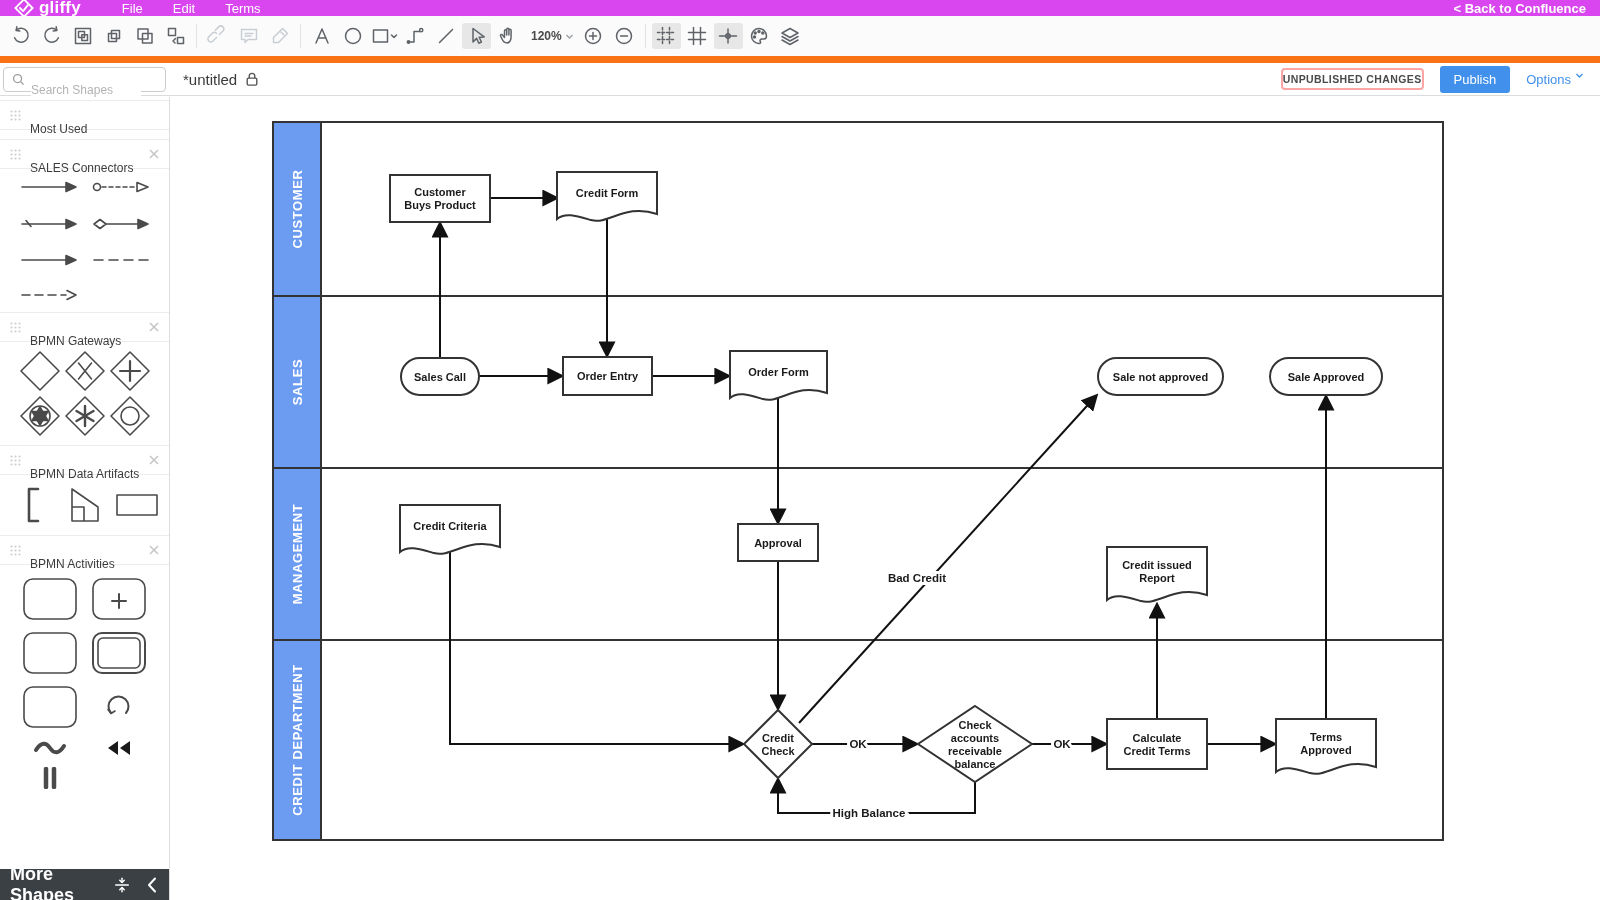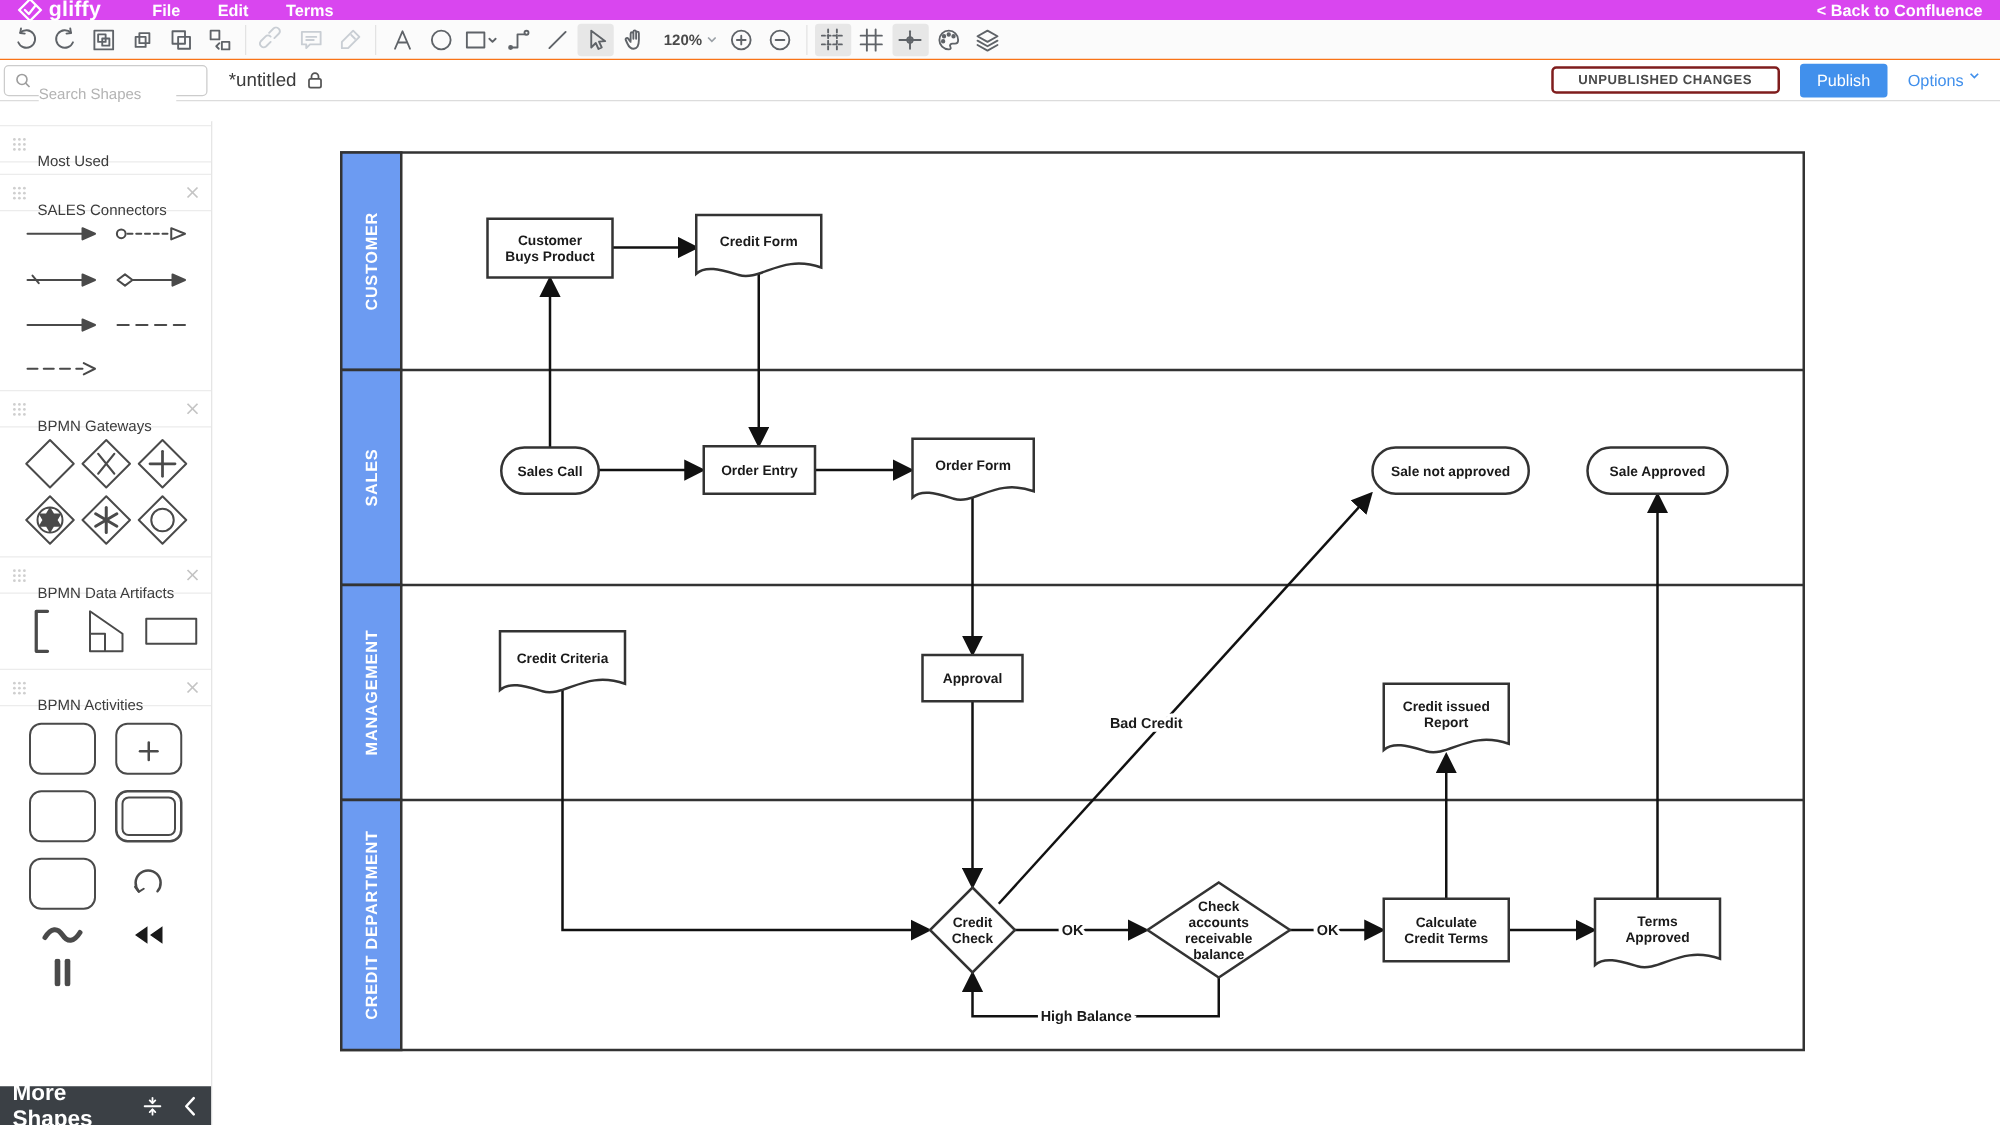--- a/index.html
+++ b/index.html
@@ -2,41 +2,41 @@
 <html><head>
 <meta charset="utf-8">
 <style>
   * { box-sizing: border-box; margin: 0; padding: 0; }
   html,body { width:1600px; height:900px; overflow:hidden; font-family:"Liberation Sans",sans-serif; background:#fff; }
 
   
   .topnav { height:16px; background:#d946ef; display:flex; align-items:center; color:#fff; }
   .brand { display:flex; align-items:center; gap:5px; padding:0 26px 0 14px; }
   .brand-name { font-size:17px; font-weight:bold; letter-spacing:.2px; }
-  .menu-item { font-size:13px; font-weight:bold; padding:0 15px; cursor:pointer; }
+  .menu-item { font-size:13px; font-weight:normal; padding:0 15px; cursor:pointer; }
   .back-link { margin-left:auto; font-size:13px; font-weight:bold; padding-right:14px; cursor:pointer; }
 
   
-  .toolbar { height:32px; background:#fbfbfb; border-bottom:1px solid #f97316; display:flex; align-items:center; padding-left:5px; }
+  .toolbar { height:47px; background:#fbfbfb; border-bottom:7px solid #f97316; display:flex; align-items:center; padding-left:5px; }
   .tb-btn { width:29px; height:26px; display:flex; align-items:center; justify-content:center; border-radius:3px; margin:0 1px; cursor:pointer; }
   .tb-btn.active { background:#e7e7e7; }
   .tb-btn svg { stroke:#5f6368; fill:none; stroke-width:1.5; stroke-linecap:round; stroke-linejoin:round; }
   .tb-btn.disabled svg { stroke:#c9ced4; }
   .tb-sep { width:1px; height:24px; background:#e3e3e3; margin:0 5px; }
   .zoom-level { font-size:12px; font-weight:bold; color:#4a4a4a; padding:0 4px 0 8px; display:flex; align-items:center; gap:3px; cursor:pointer; }
 
   
   .titlebar { height:33px; background:#fff; border-bottom:1px solid #dcdcdc; display:flex; align-items:center; }
   .search-zone { width:170px; flex:0 0 170px; padding:0 4px 0 3px; }
   .search-box { display:flex; align-items:center; gap:6px; border:1px solid #ccc; border-radius:4px; height:25px; padding:0 8px; background:#fff; }
   .search-box input { border:none; outline:none; width:110px; font-size:12px; color:#444; font-family:"Liberation Sans",sans-serif;margin-top:21px; }
   .search-box input::placeholder { color:#b3b3b3; }
   .doc-title { display:flex; align-items:center; gap:8px; margin-left:13px; font-size:15px; color:#3a3a3a; }
   .title-right { margin-left:auto; display:flex; align-items:center; gap:16px; padding-right:16px; }
-  .status-badge { border:2px solid #7f1d1d; border-radius:4px; font-size:10.5px; font-weight:bold; letter-spacing:.4px; color:#4a4a4a; padding:3px 20px; }
+  .status-badge { border:2px solid #fca5a5; border-radius:4px; font-size:10.5px; font-weight:bold; letter-spacing:.4px; color:#4a4a4a; padding:3px 0; }
   .publish-btn { background:#4190ec; color:#fff; font-size:13px; border:none; border-radius:3px; padding:6px 14px; cursor:pointer; font-family:"Liberation Sans",sans-serif; }
   .options-btn { color:#4190ec; font-size:13px; display:flex; align-items:flex-start; gap:4px; cursor:pointer; }
 
   
   .main { position:absolute; top:97px; left:0; right:0; bottom:0; display:flex; }
   .sidebar { width:170px; flex:0 0 170px; border-right:1px solid #ddd; position:relative; background:#fff; overflow:hidden; }
   .canvas { flex:1; position:relative; background:#fff; }
   .canvas svg.diagram { position:absolute; inset:0; }
 
   

